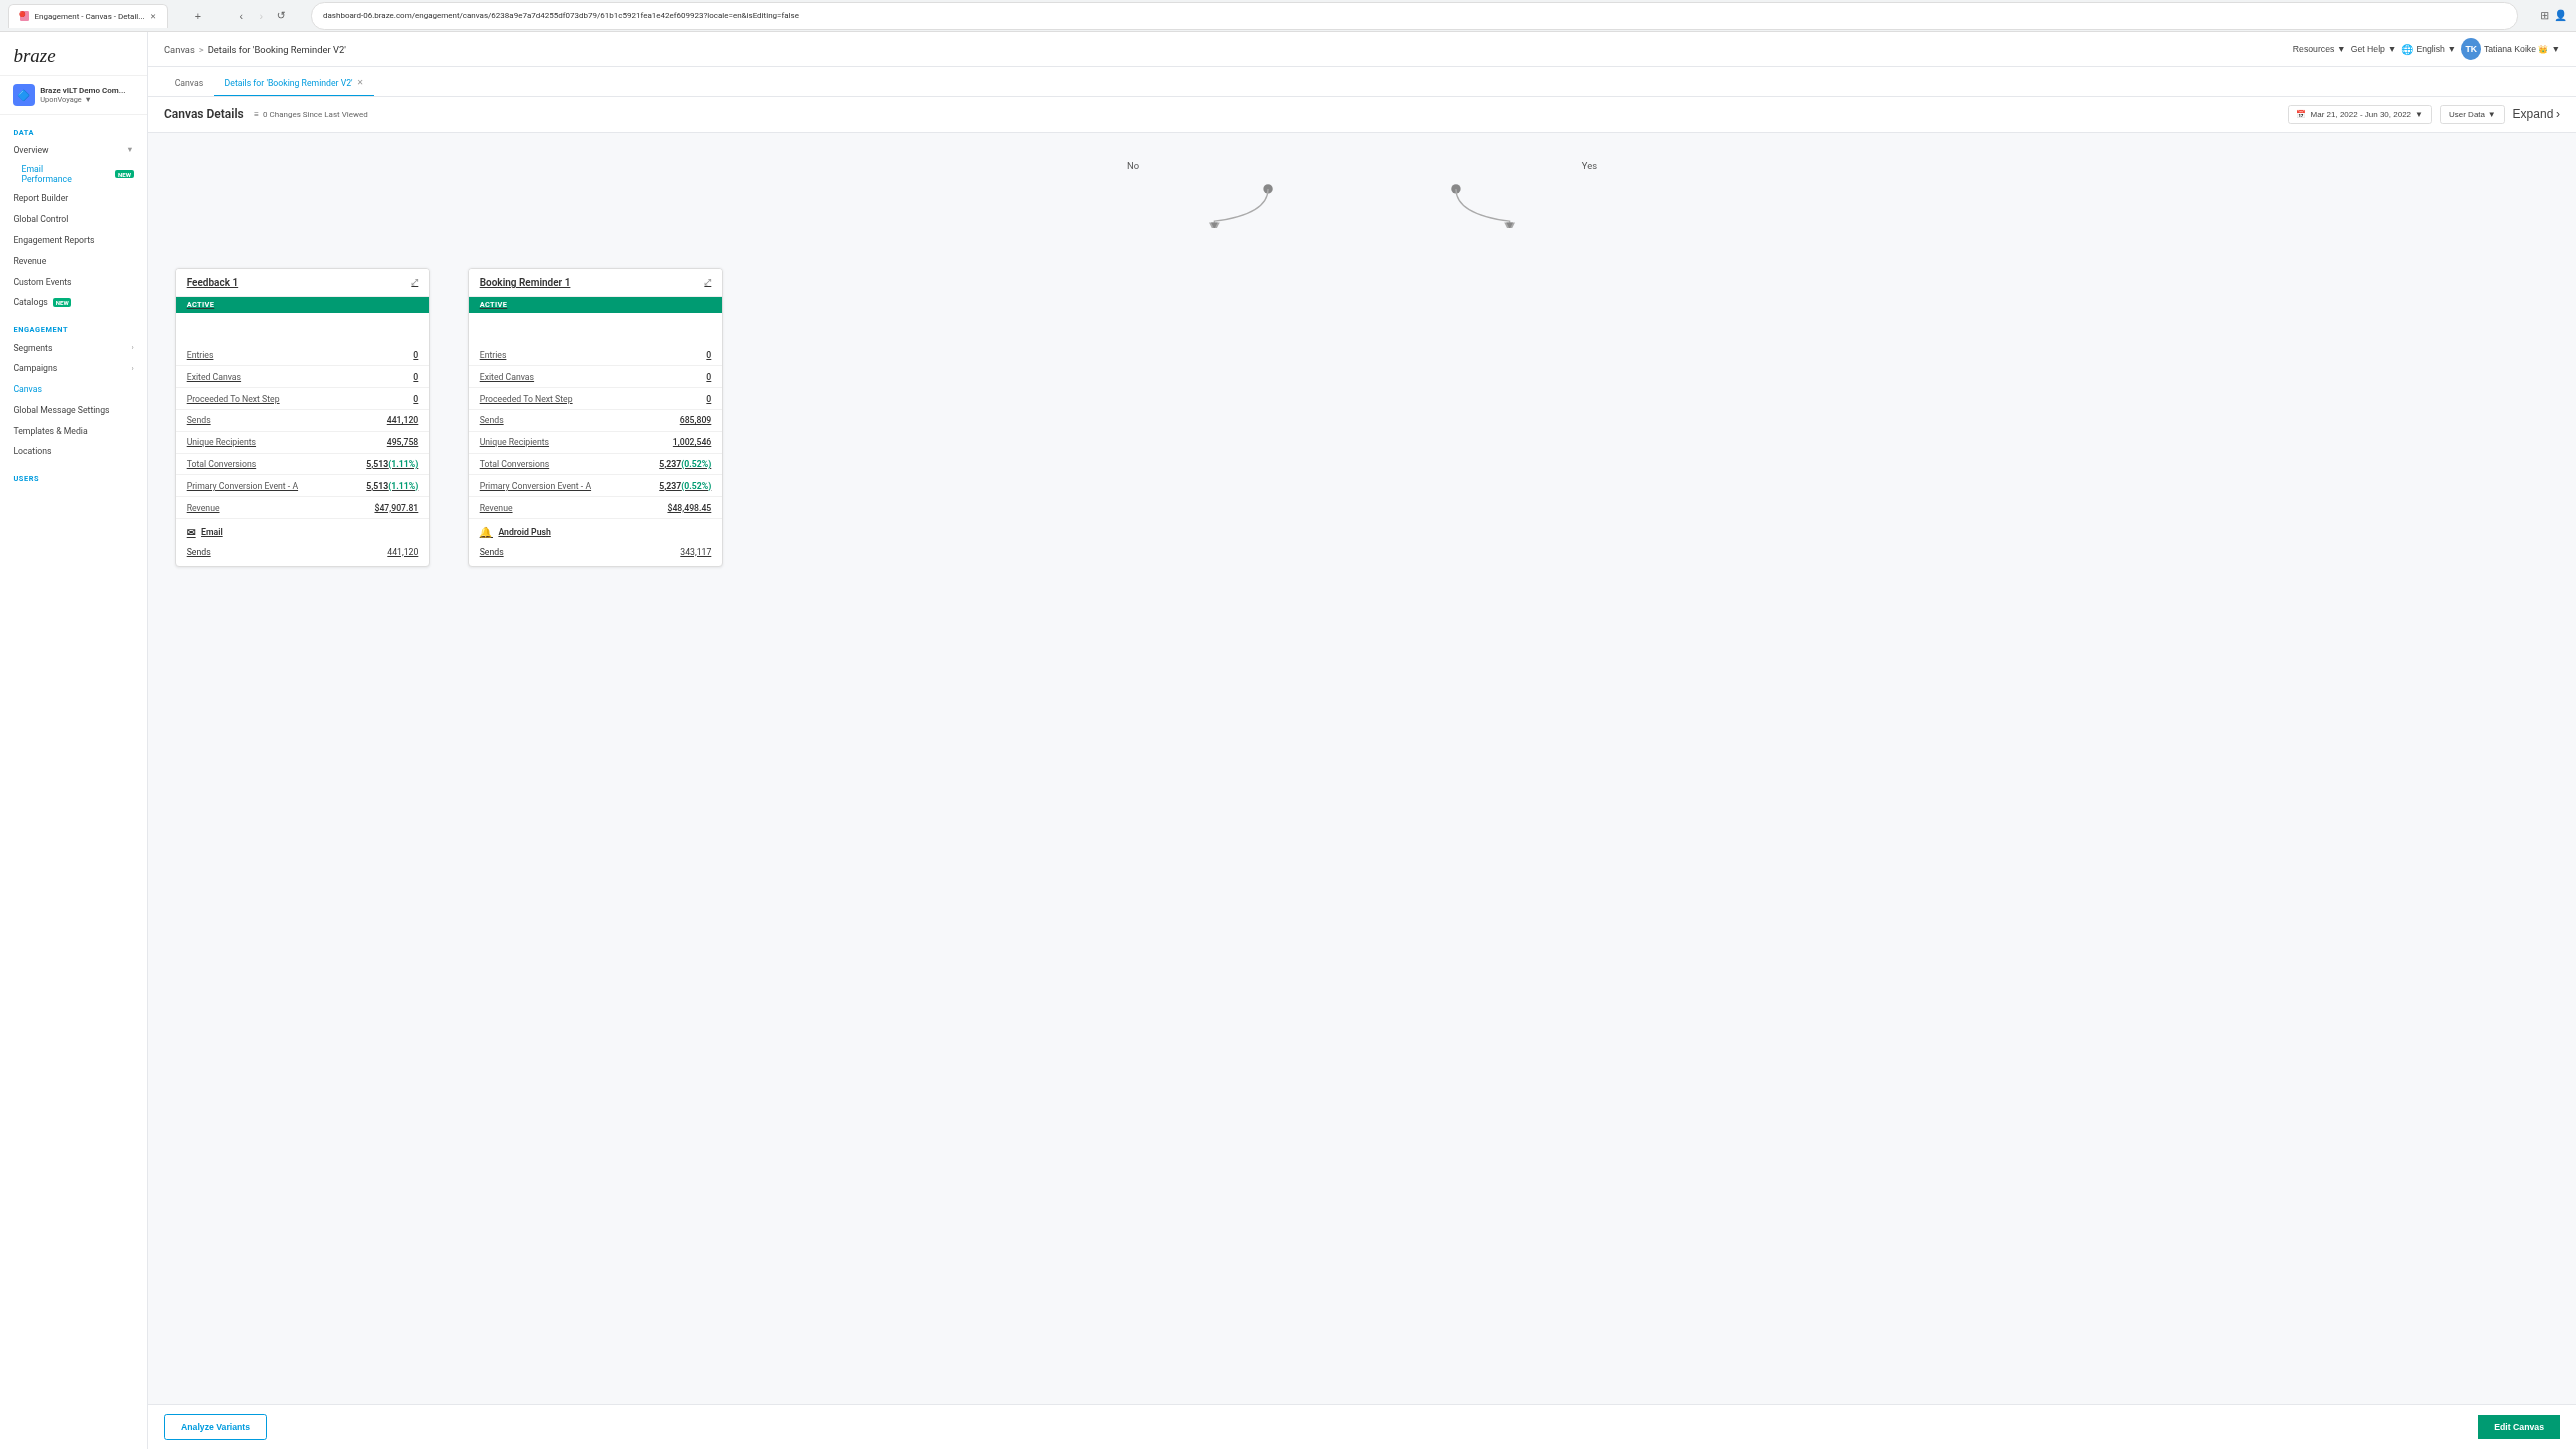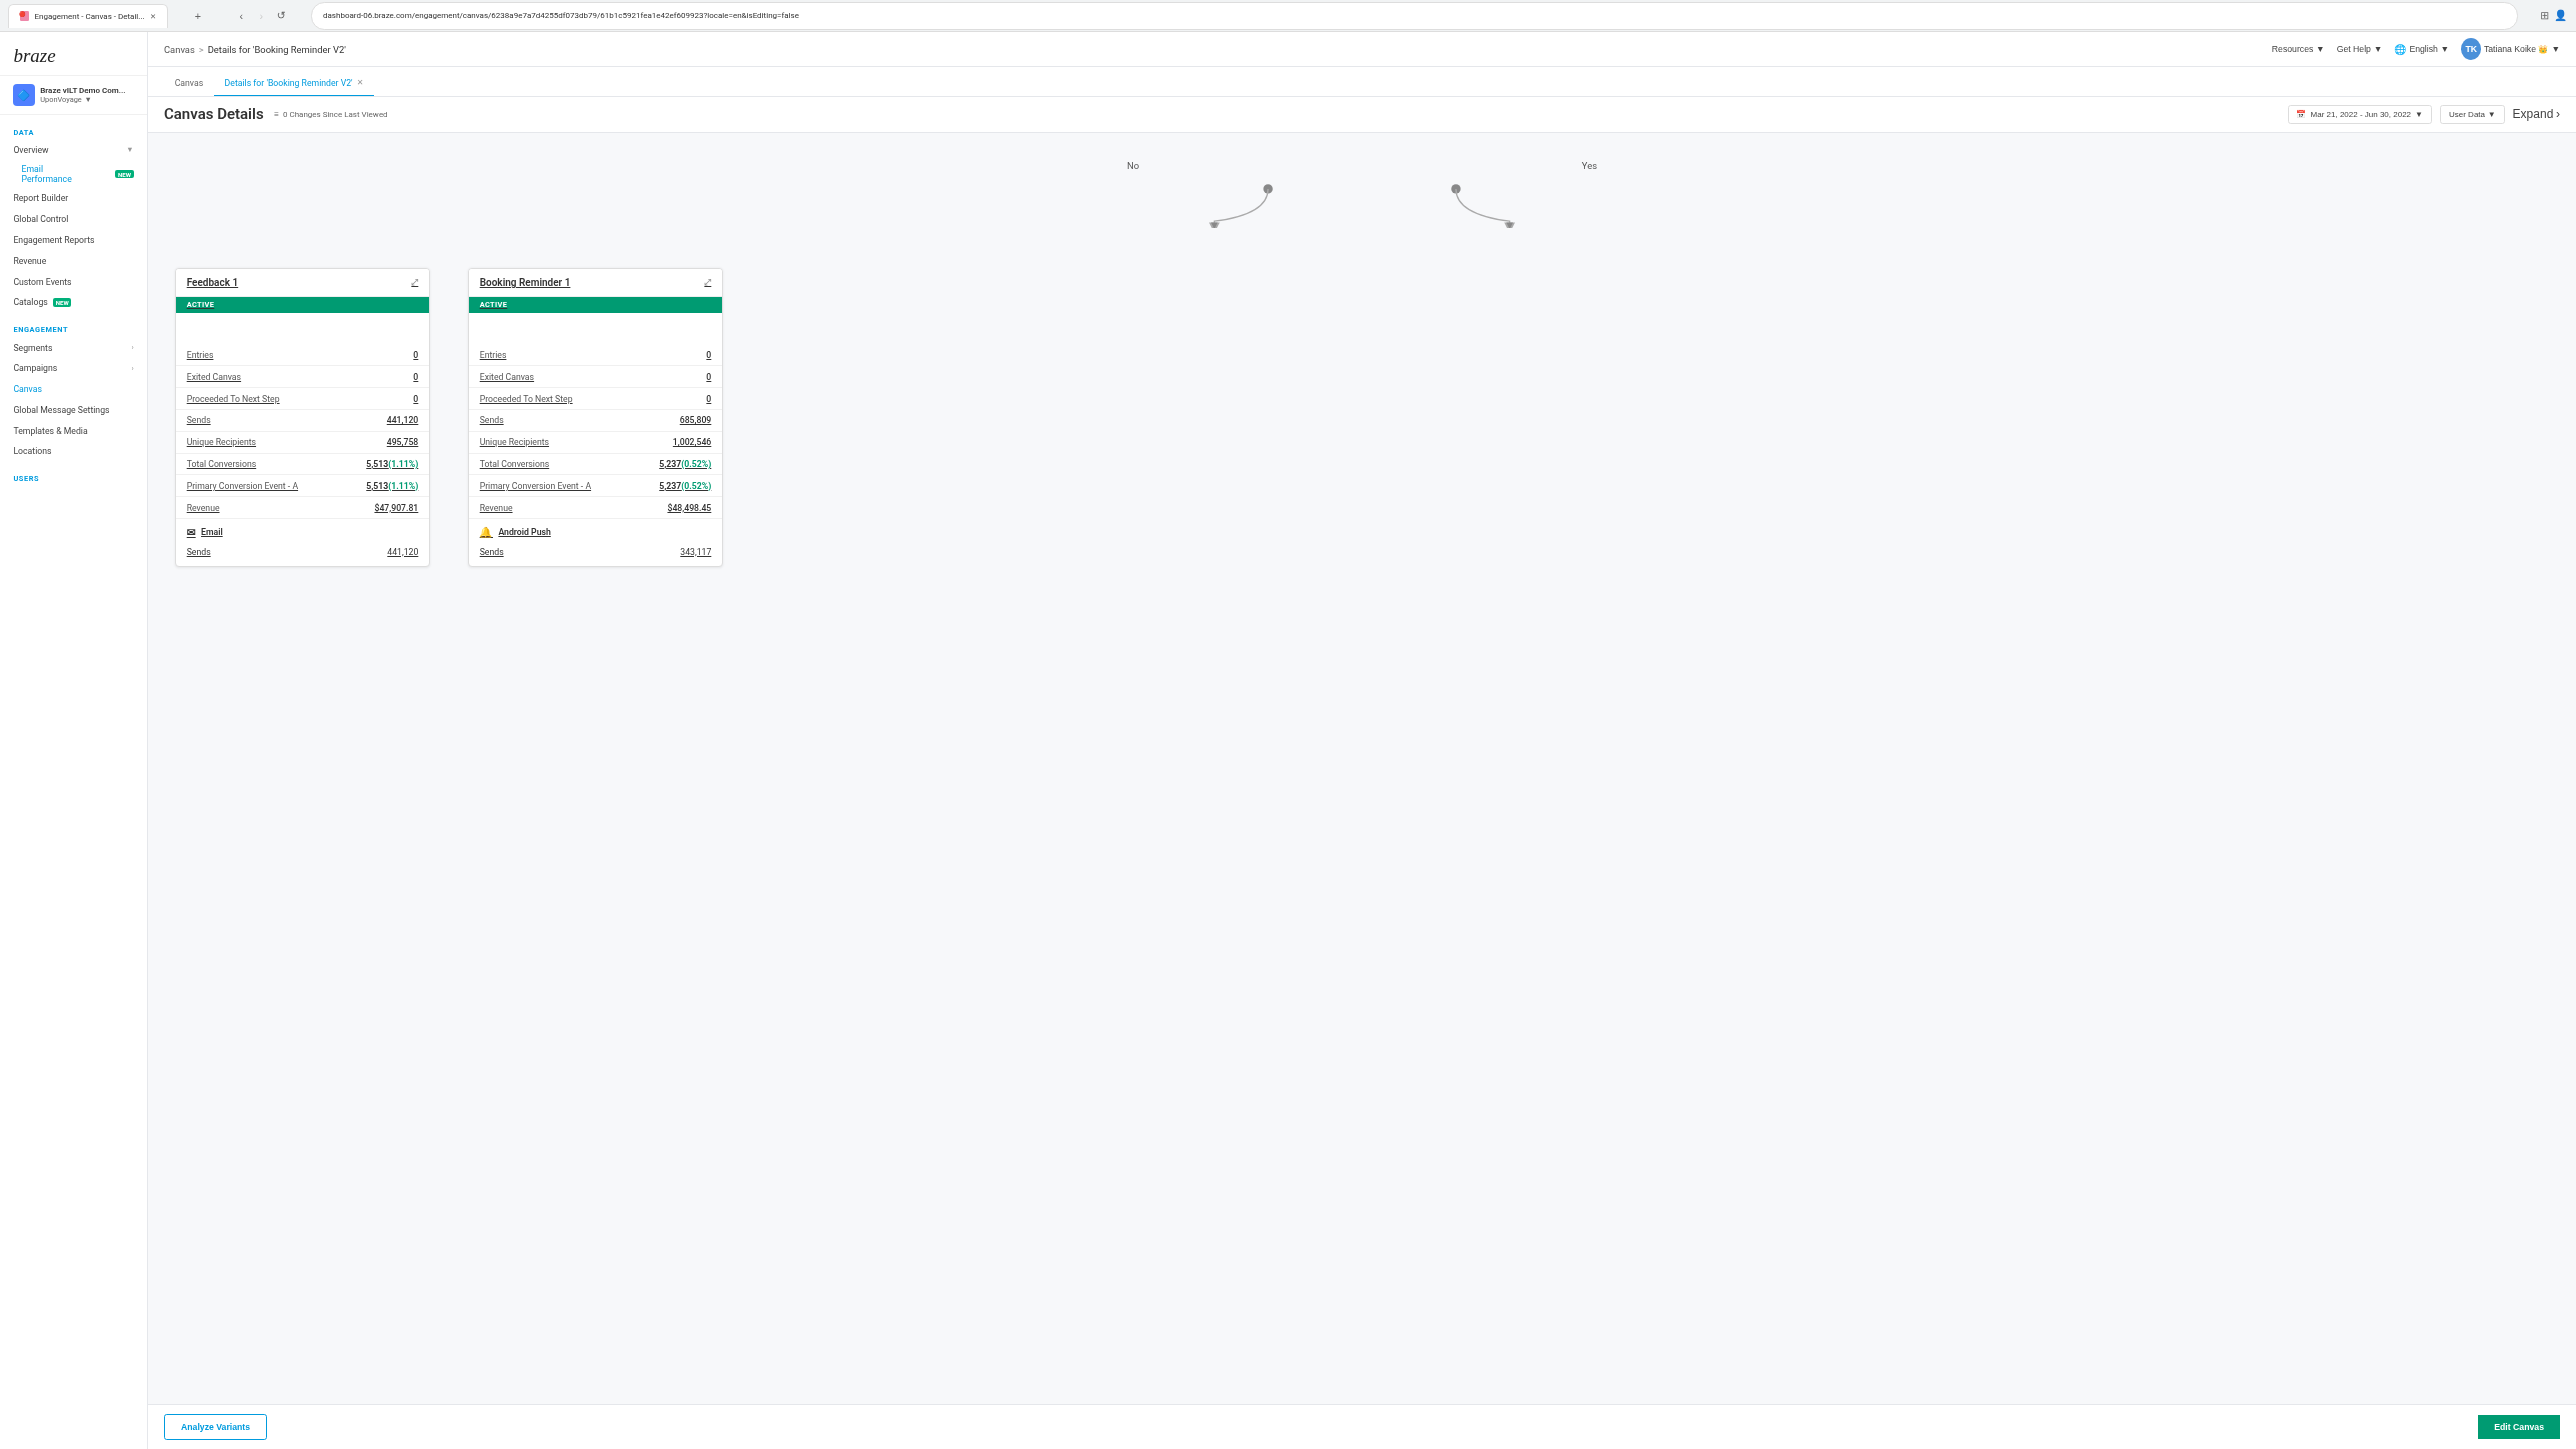--- a/index.html
+++ b/index.html
@@ -40,36 +40,36 @@
     .sidebar-item-email { color: #009bde; padding-left: 21.5px; font-size: 8.7px; display: flex; align-items: center; gap: 22px; padding-top: 4px; padding-bottom: 4px; cursor: pointer; }
 
     
     .main { flex: 1; display: flex; flex-direction: column; overflow: hidden; }
 
     
     .top-nav { background: white; border-bottom: 0.7px solid #e5e7eb; padding: 0 16px; height: 35px; display: flex; align-items: center; justify-content: space-between; }
     .breadcrumb { font-size: 9.4px; color: #333; display: flex; align-items: center; gap: 4px; }
     .breadcrumb-link { color: #555; }
     .breadcrumb-sep { color: #999; }
-    .top-nav-actions { display: flex; align-items: center; gap: 12px; }
+    .top-nav-actions { display: flex; align-items: center; gap: 5px; }
     .top-nav-btn { display: flex; align-items: center; gap: 2.7px; color: #444; font-size: 8.7px; cursor: pointer; background: none; border: none; }
     .top-nav-globe { font-size: 10px; }
     .top-nav-avatar { width: 20px; height: 21.5px; border-radius: 50%; background: #4a90d9; display: flex; align-items: center; justify-content: center; color: white; font-size: 8.7px; font-weight: 600; }
     .crown { font-size: 8px; }
 
     
     .tabs { background: white; border-bottom: 0.7px solid #e5e7eb; padding: 0 16px; display: flex; align-items: flex-end; height: 29.5px; }
     .tab { padding: 6.7px 10.7px; font-size: 8.7px; color: #666; cursor: pointer; border-bottom: 1.3px solid transparent; display: flex; align-items: center; gap: 4px; }
     .tab.active { color: #009bde; border-bottom-color: #009bde; }
     .tab-close { color: #999; font-size: 8px; }
 
     
     .canvas-header { background: white; border-bottom: 0.7px solid #e5e7eb; padding: 8px 16px; display: flex; align-items: center; justify-content: space-between; }
     .canvas-header-left { display: flex; align-items: center; gap: 10.7px; }
-    .canvas-title { font-size: 15px; font-weight: 600; color: #333; }
+    .canvas-title { font-size: 12px; font-weight: 600; color: #333; }
     .changes-badge { display: flex; align-items: center; gap: 4px; font-size: 8px; color: #666; }
     .canvas-header-right { display: flex; align-items: center; gap: 8px; }
     .date-range-btn { display: flex; align-items: center; gap: 4px; border: 0.7px solid #ddd; border-radius: 2.7px; padding: 4px 8px; font-size: 8px; color: #444; cursor: pointer; background: white; }
     .user-data-btn { display: flex; align-items: center; gap: 2.7px; border: 0.7px solid #ddd; border-radius: 2.7px; padding: 4px 8px; font-size: 8px; color: #444; cursor: pointer; background: white; }
     .expand-btn { display: flex; align-items: center; gap: 2.7px; font-size: 12px; color: #444; cursor: pointer; background: none; border: none; }
 
     
     .canvas-content { flex: 1; overflow: auto; background: #f7f8fa; position: relative; }
     .canvas-flow { padding: 27px; position: relative; min-height: 470px; }
 

